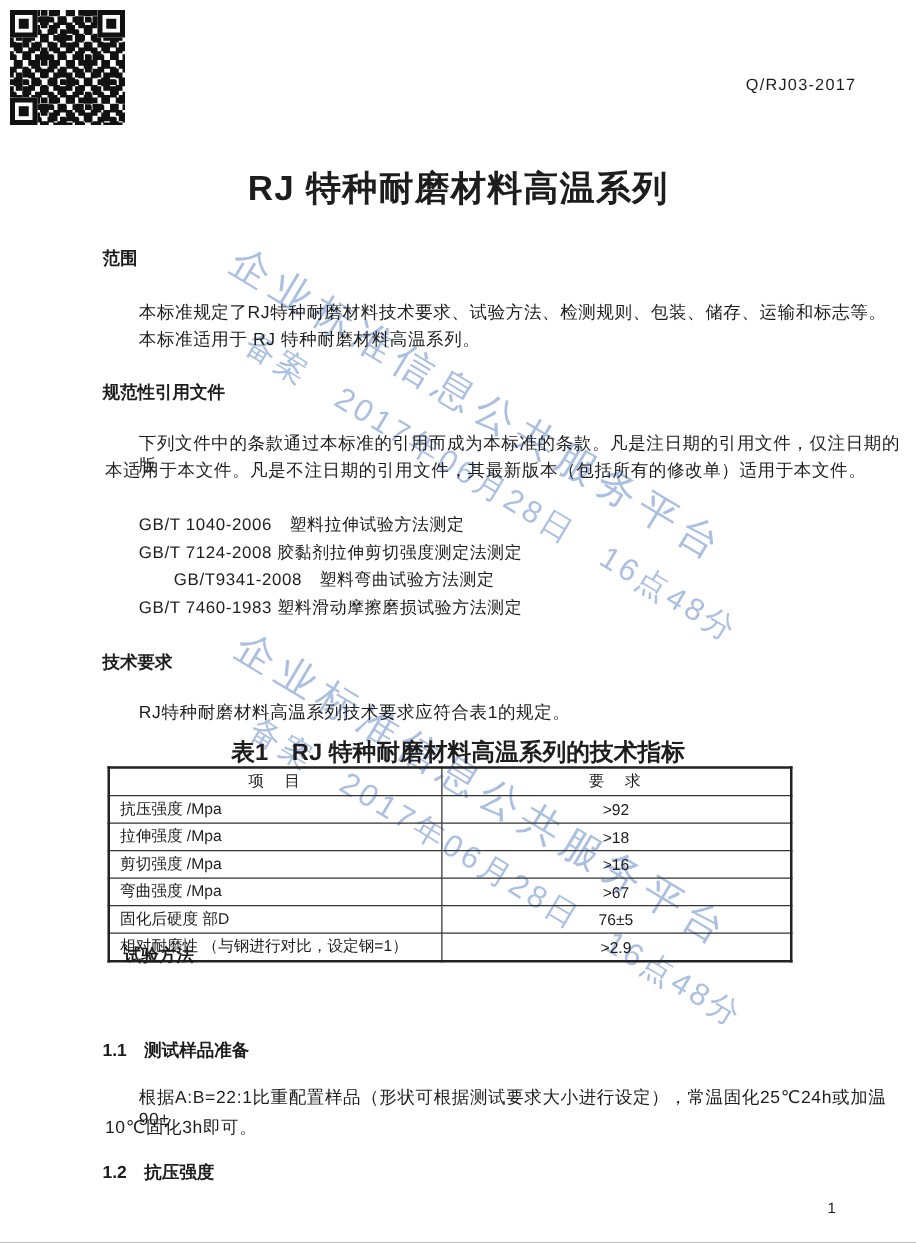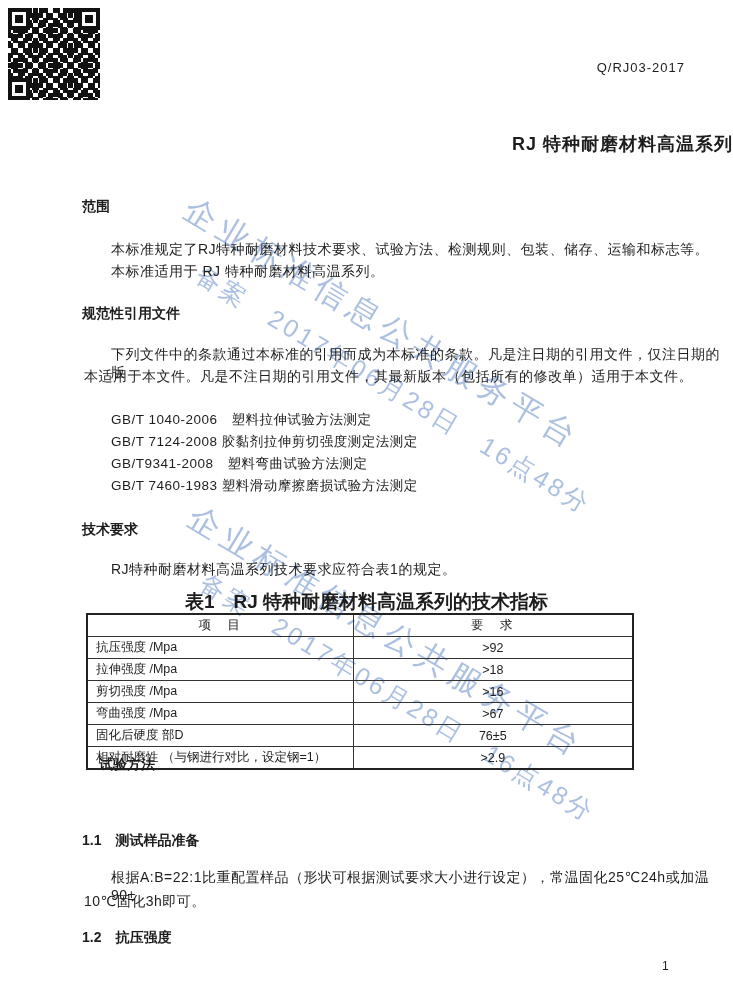--- a/index.html
+++ b/index.html
@@ -35,22 +35,22 @@
     position:absolute; z-index:0; pointer-events:none;
     transform:rotate(31deg); transform-origin:0 0;
     color:rgba(88,130,195,0.50); white-space:nowrap;
   }
   .wm-line1 { font-size:32px; letter-spacing:6px; }
   .wm-line2 { font-size:25px; letter-spacing:3px; margin-top:12px; margin-left:44px; }
 
   .content { position:absolute; left:0; top:0; width:100%; height:100%; z-index:1; }
 
   .doc-number { top:60px; right:48px; font-size:13px; letter-spacing:1px; }
-  .doc-title  { top:132px; left:0; width:100%; text-align:right;
-                font-size:18px; font-weight:bold; letter-spacing:1px; }
+  .doc-title  { top:132px; left:0; width:100%; text-align:center;
+                font-size:28px; font-weight:bold; letter-spacing:1px; }
 
   .h1   { left:82px; font-size:14px; font-weight:600; }
   .body-t { font-size:14px; letter-spacing:0.5px; }
   .ind  { left:111px; }
   .marg { left:84px; }
 
   .ref-line { left:111px; font-size:13.5px; letter-spacing:0.5px; }
 
   .tbl-caption { top:589px; left:0; width:100%; text-align:center; font-size:19px; font-weight:600; }
 
@@ -100,21 +100,21 @@
     <div class="abs h1" style="top:198px;">范围</div>
     <div class="abs body-t ind" style="top:241px;">本标准规定了RJ特种耐磨材料技术要求、试验方法、检测规则、包装、储存、运输和标志等。</div>
     <div class="abs body-t ind" style="top:263px;">本标准适用于 RJ 特种耐磨材料高温系列。</div>
 
     <div class="abs h1" style="top:305px;">规范性引用文件</div>
     <div class="abs body-t ind" style="top:346px;">下列文件中的条款通过本标准的引用而成为本标准的条款。凡是注日期的引用文件，仅注日期的版</div>
     <div class="abs body-t marg" style="top:368px;">本适用于本文件。凡是不注日期的引用文件，其最新版本（包括所有的修改单）适用于本文件。</div>
 
     <div class="abs ref-line" style="top:411px;">GB/T 1040-2006　塑料拉伸试验方法测定</div>
     <div class="abs ref-line" style="top:433px;">GB/T 7124-2008 胶黏剂拉伸剪切强度测定法测定</div>
-    <div class="abs ref-line" style="top:455px;">GB/T9341-2008　塑料弯曲试验方法测定</div>
+    <div class="abs ref-line" style="top:455px;margin-left:28px;">GB/T9341-2008　塑料弯曲试验方法测定</div>
     <div class="abs ref-line" style="top:477px;">GB/T 7460-1983 塑料滑动摩擦磨损试验方法测定</div>
 
     <div class="abs h1" style="top:521px;">技术要求</div>
     <div class="abs body-t ind" style="top:561px;">RJ特种耐磨材料高温系列技术要求应符合表1的规定。</div>
     <div class="abs tbl-caption">表1　RJ 特种耐磨材料高温系列的技术指标</div>
 
     <table class="spec">
       <colgroup>
           <col class="c1">
           <col class="c2">

